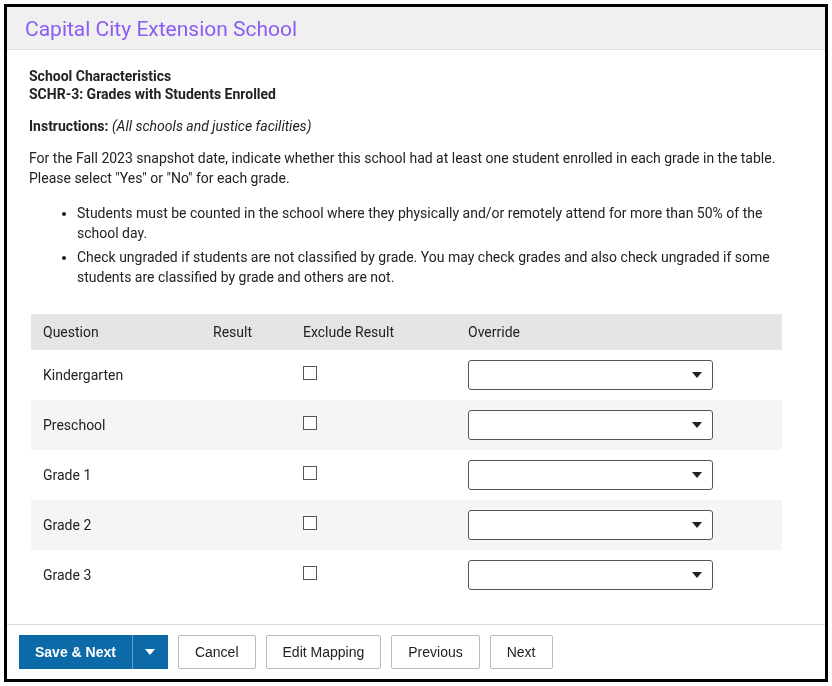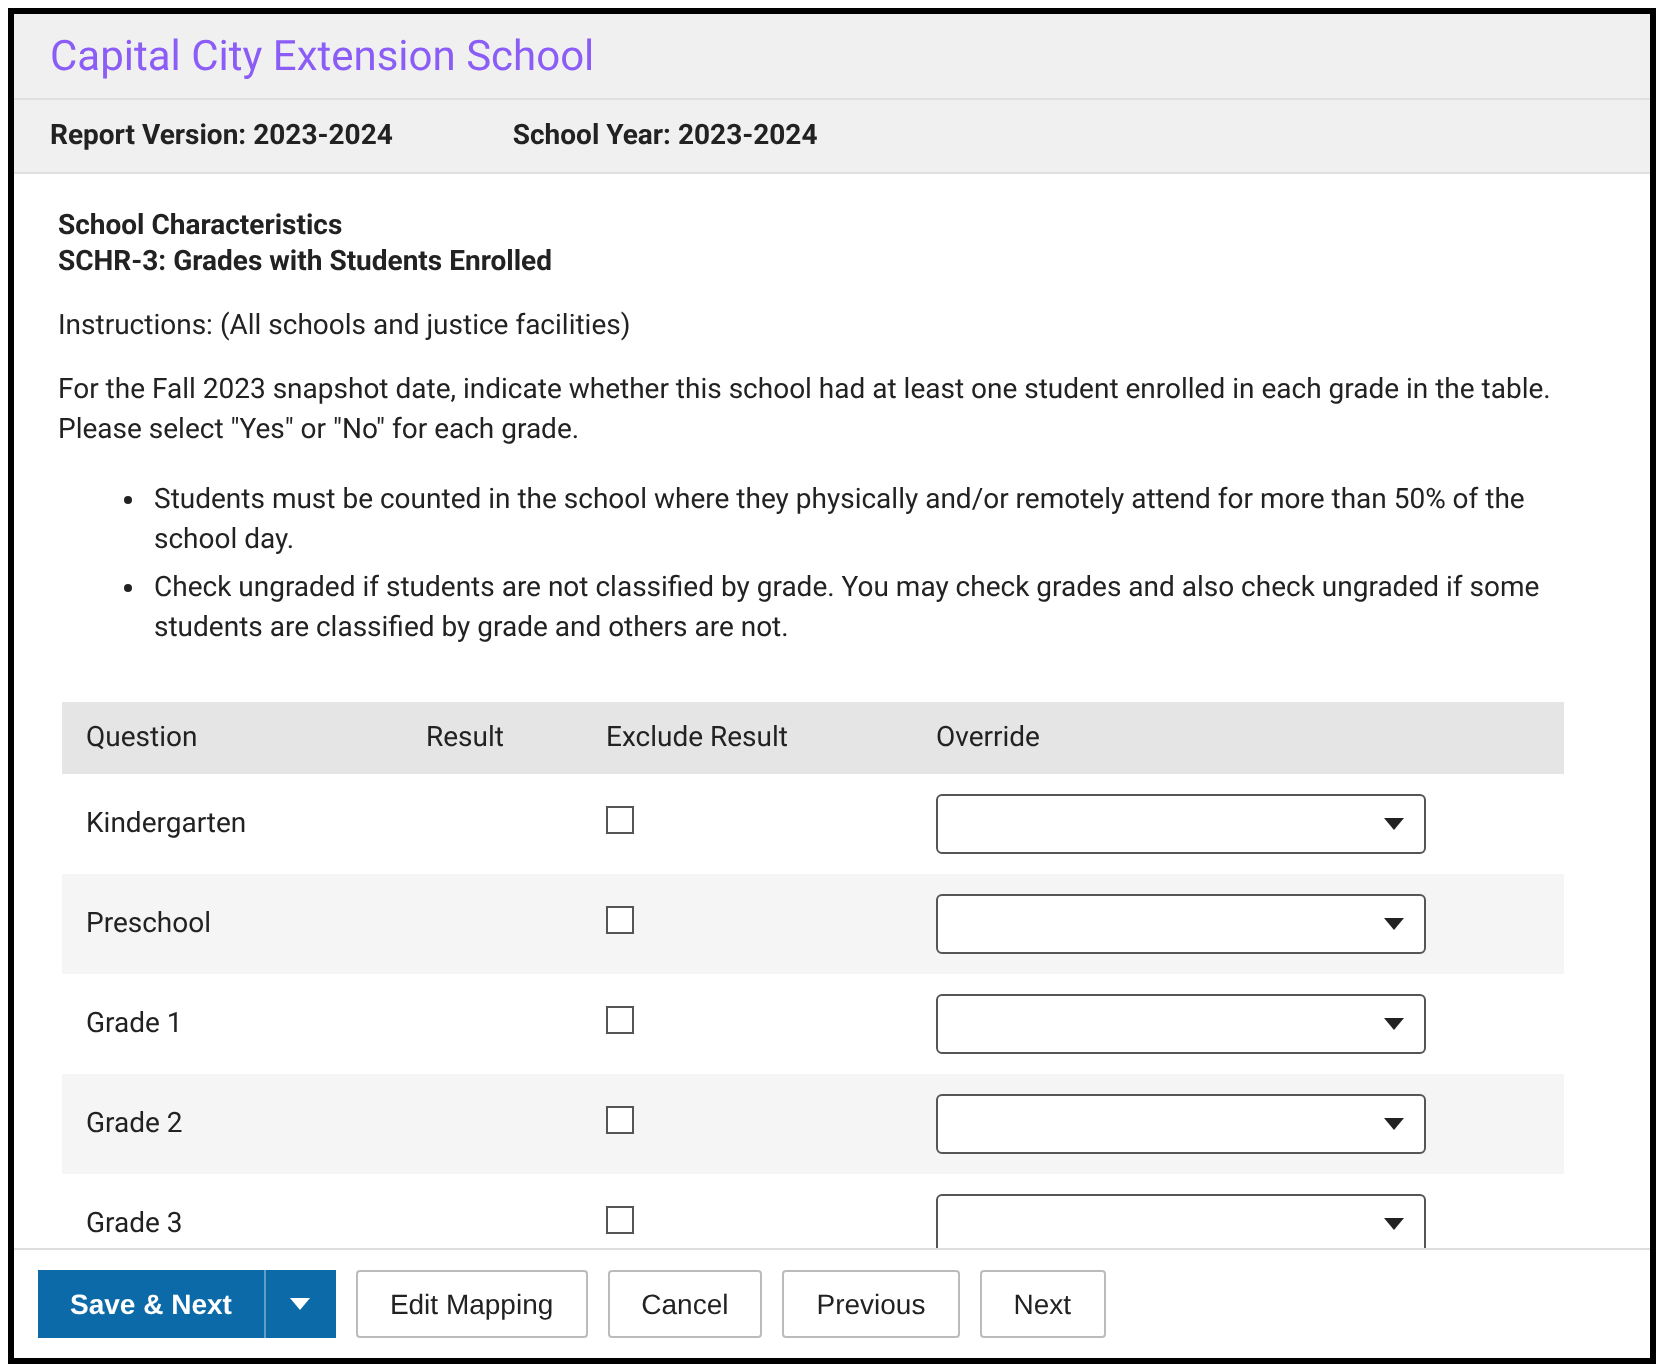--- a/index.html
+++ b/index.html
@@ -49,22 +49,22 @@
     }
     .subsection-title {
       font-size: 14px;
       font-weight: 700;
       margin-bottom: 16px;
     }
     .instructions-line {
       font-size: 14px;
       margin-bottom: 14px;
     }
-    .instructions-label { font-weight: 400; }
-    .instructions-note { }
+    .instructions-label { font-weight: 700; }
+    .instructions-note { font-style: italic; }
     .para {
       font-size: 14px;
       line-height: 1.45;
       margin-bottom: 14px;
     }
     .bullets {
       padding-left: 48px;
       font-size: 14px;
       line-height: 1.45;
       margin-bottom: 26px;
@@ -166,30 +166,20 @@
   </style>
 </head>
 <body>
 
 <div class="window">
 
   <div class="header-bar">
     <div class="header-title">Capital City Extension School</div>
   </div>
 
-  <div class="meta-bar">
-    <div>
-      <span>Report Version:</span>
-      <span>2023-2024</span>
-    </div>
-    <div>
-      <span>School Year:</span>
-      <span>2023-2024</span>
-    </div>
-  </div>
 
   <div class="content">
     <div class="section-title">School Characteristics</div>
     <div class="subsection-title">SCHR-3: Grades with Students Enrolled</div>
 
     <div class="instructions-line">
       <span class="instructions-label">Instructions:</span>
       <span class="instructions-note">(All schools and justice facilities)</span>
     </div>
 
@@ -264,19 +254,19 @@
     </table>
   </div>
 
   <div class="footer">
     <div class="btn-primary-group">
       <button class="btn-primary">Save &amp; Next</button>
       <button class="btn-primary-drop">
         <span class="caret"></span>
       </button>
     </div>
+    <button class="btn-secondary">Cancel</button>
     <button class="btn-secondary">Edit Mapping</button>
-    <button class="btn-secondary">Cancel</button>
     <button class="btn-secondary">Previous</button>
     <button class="btn-secondary">Next</button>
   </div>
 
 </div>
 
 </body></html>

